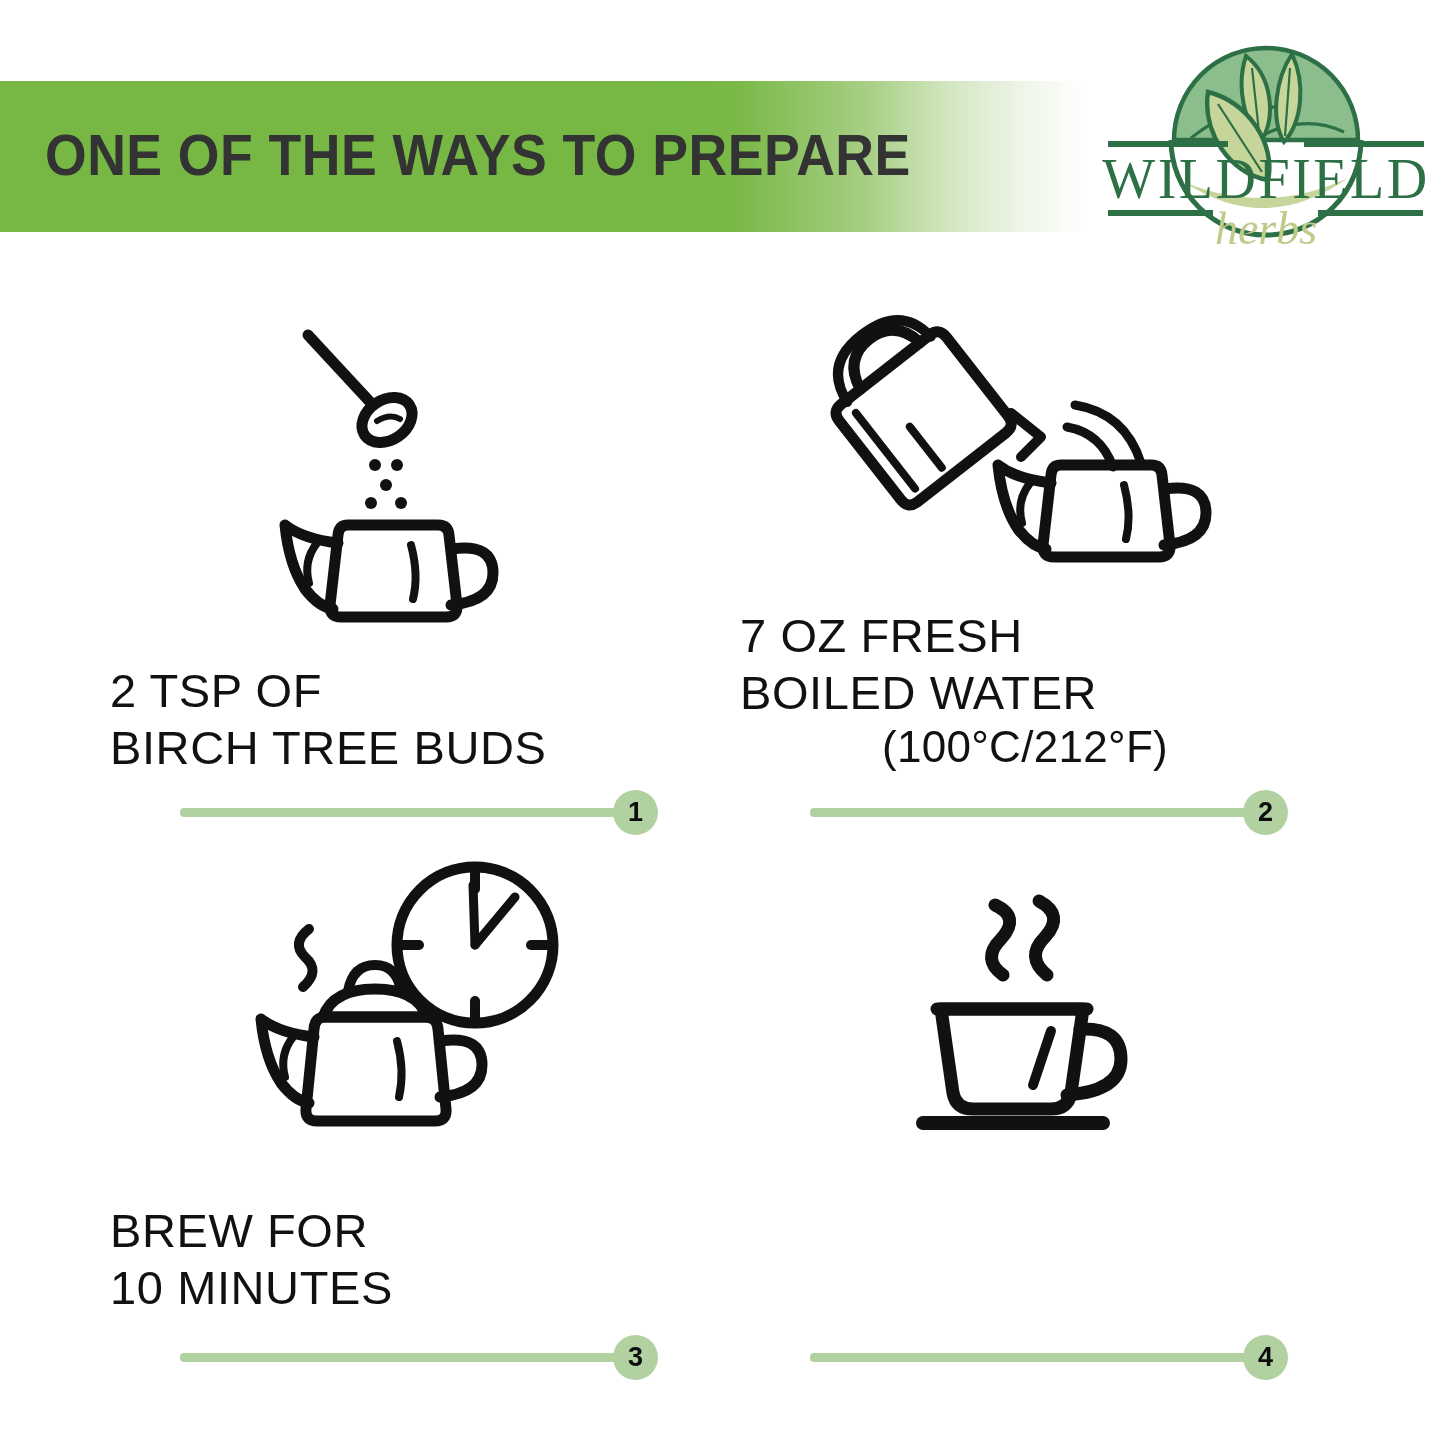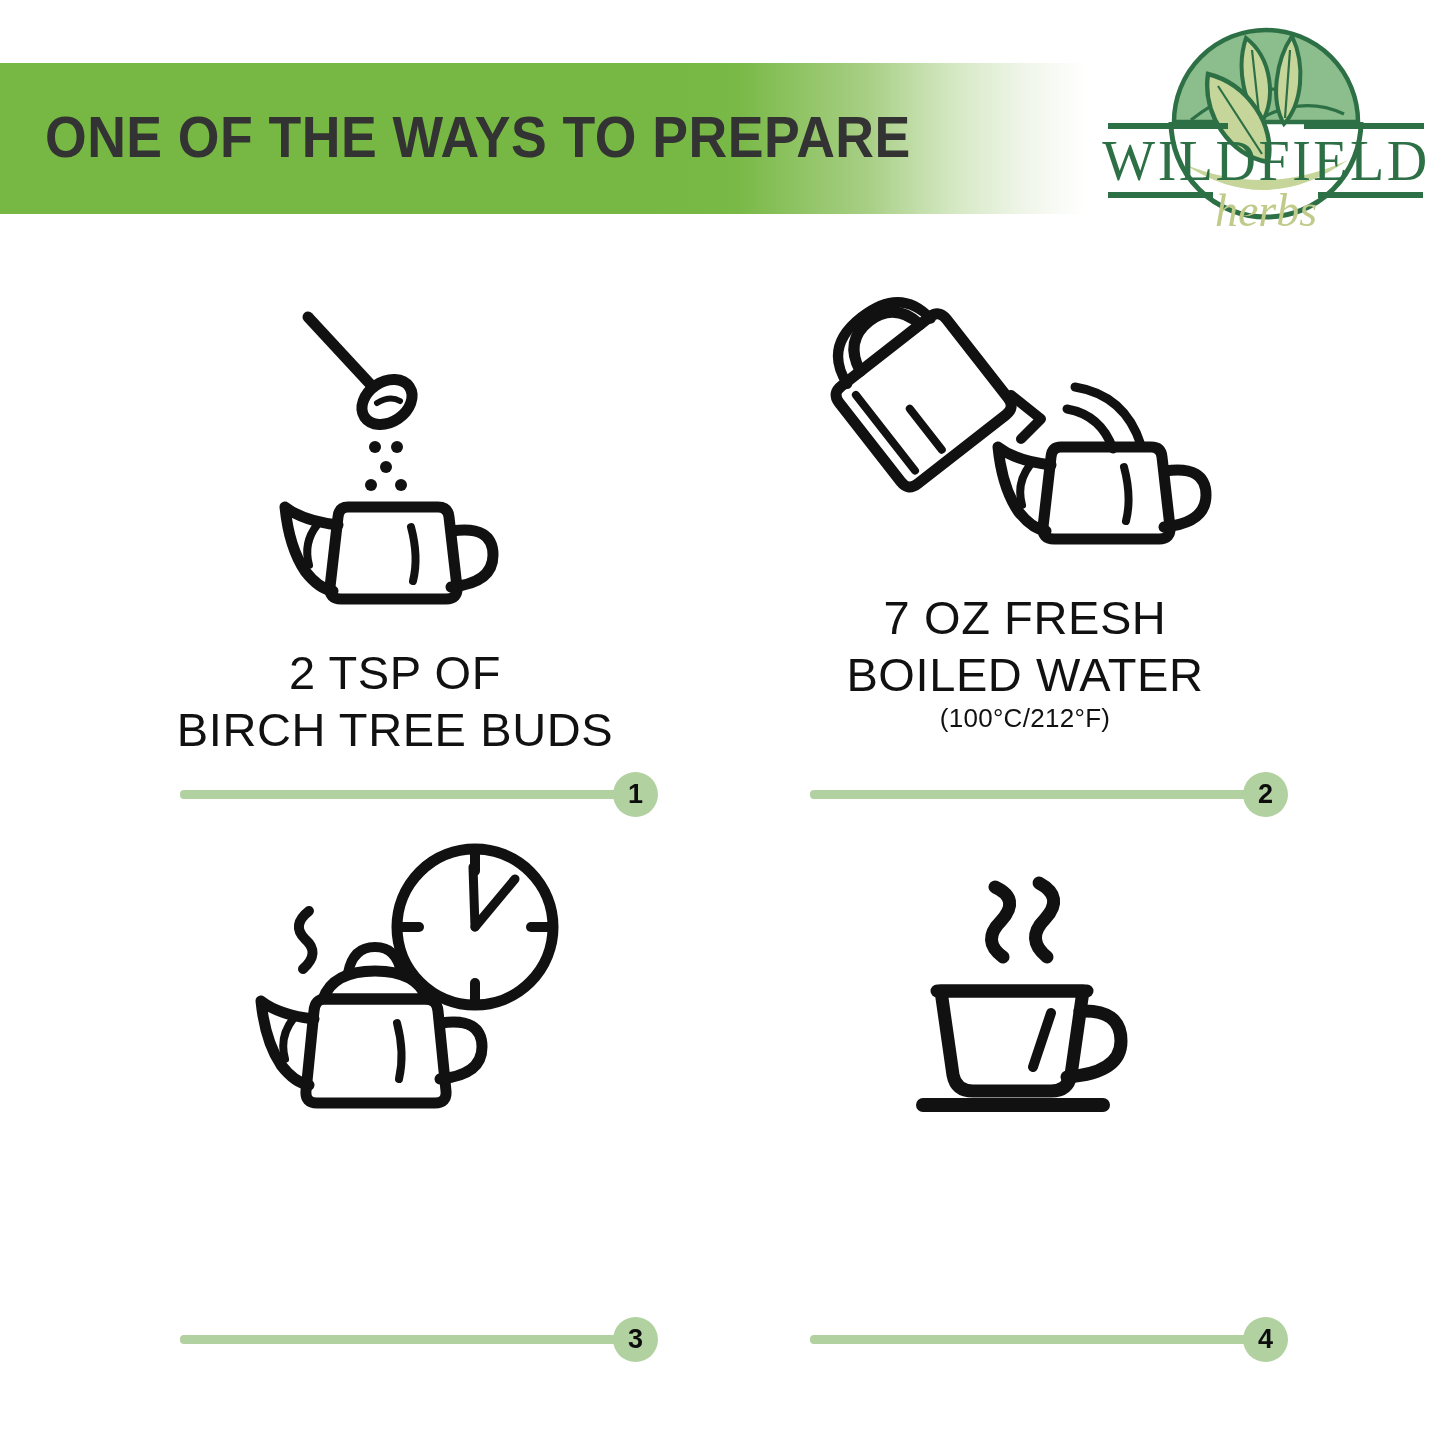--- a/index.html
+++ b/index.html
@@ -2,21 +2,21 @@
 <html><head>
 <meta charset="utf-8">
 <style>
   * { box-sizing: border-box; margin: 0; padding: 0; }
   html, body {
     width: 1445px; height: 1445px;
     background: #ffffff;
     font-family: "Liberation Sans", sans-serif;
     overflow: hidden;
   }
-  .page { position: relative; width: 1445px; height: 1060px; background: #fff; }
+  .page { position: relative; width: 1445px; height: 1060px; background: #fff; margin-top: 18px; }
 
   
   .banner {
     position: absolute; left: 0; top: 63px;
     width: 1085px; height: 151px;
     background: linear-gradient(to right,
         #76b843 0%, #76b843 60%, #79b947 68%,
         #a8cf85 80%, #d5e8c4 88%, #eef5e7 94%, #ffffff 100%);
   }
   .banner-title {
@@ -48,35 +48,35 @@
   .step-row-bottom { top: 625px; height: 580px; }
 
   .icon-wrap {
     position: absolute; left: 0; right: 0; top: 0;
     display: flex; align-items: flex-end; justify-content: center;
   }
   .icon-wrap svg { display: block; }
 
   .caption {
     position: absolute; left: 0; right: 0;
-    text-align: center;
+    text-align: left;
     font-family: "Liberation Sans", sans-serif;
     font-weight: 300;
     font-size: 47px;
     line-height: 1.22;
     letter-spacing: 0.6px;
     color: #111111;
     white-space: pre-line;
   }
   .caption-sub {
     position: absolute; left: 0; right: 0;
     text-align: center;
     font-family: "Liberation Sans", sans-serif;
     font-weight: 300;
-    font-size: 26px;
+    font-size: 44px;
     line-height: 1.2;
     letter-spacing: 0.3px;
     color: #111111;
   }
 
   
   .rule {
     position: absolute;
     height: 9px;
     background: #b2d1a0;
@@ -230,20 +230,22 @@
           <path d="M 100 160 L 200 160 Q 212 160 213 172 L 221 252 Q 222 264 210 264 L 92 264 Q 80 264 81 252 L 89 172 Q 90 160 100 160 Z"></path>
 
           <path d="M 89 180 Q 54 176 36 162 Q 40 202 56 226 Q 70 244 84 246"></path>
           <path d="M 68 180 Q 54 198 60 220" stroke-width="8"></path>
 
           <path d="M 216 184 Q 257 178 257 208 Q 257 236 215 240"></path>
 
           <path d="M 172 184 Q 180 214 174 240" stroke-width="8"></path>
         </svg>
       </div>
+      <div class="caption" style="top:345px;">BREW FOR
+10 MINUTES</div>
       <div class="rule" style="left:70px; top:496px; width:455px;"></div>
       <div class="num-badge" style="left:503px; top:478px;">3</div>
     </div>
 
     <div class="step step-col-right step-row-bottom">
       <div class="icon-wrap" style="top:30px; height:290px;">
         <svg width="300" height="290" viewBox="0 0 300 290" fill="none" stroke="#111" stroke-width="13" stroke-linecap="round" stroke-linejoin="round">
 
           <path d="M 120 18 Q 146 30 126 52 Q 106 72 128 88"></path>
           <path d="M 164 14 Q 190 28 170 50 Q 150 70 172 88"></path>

